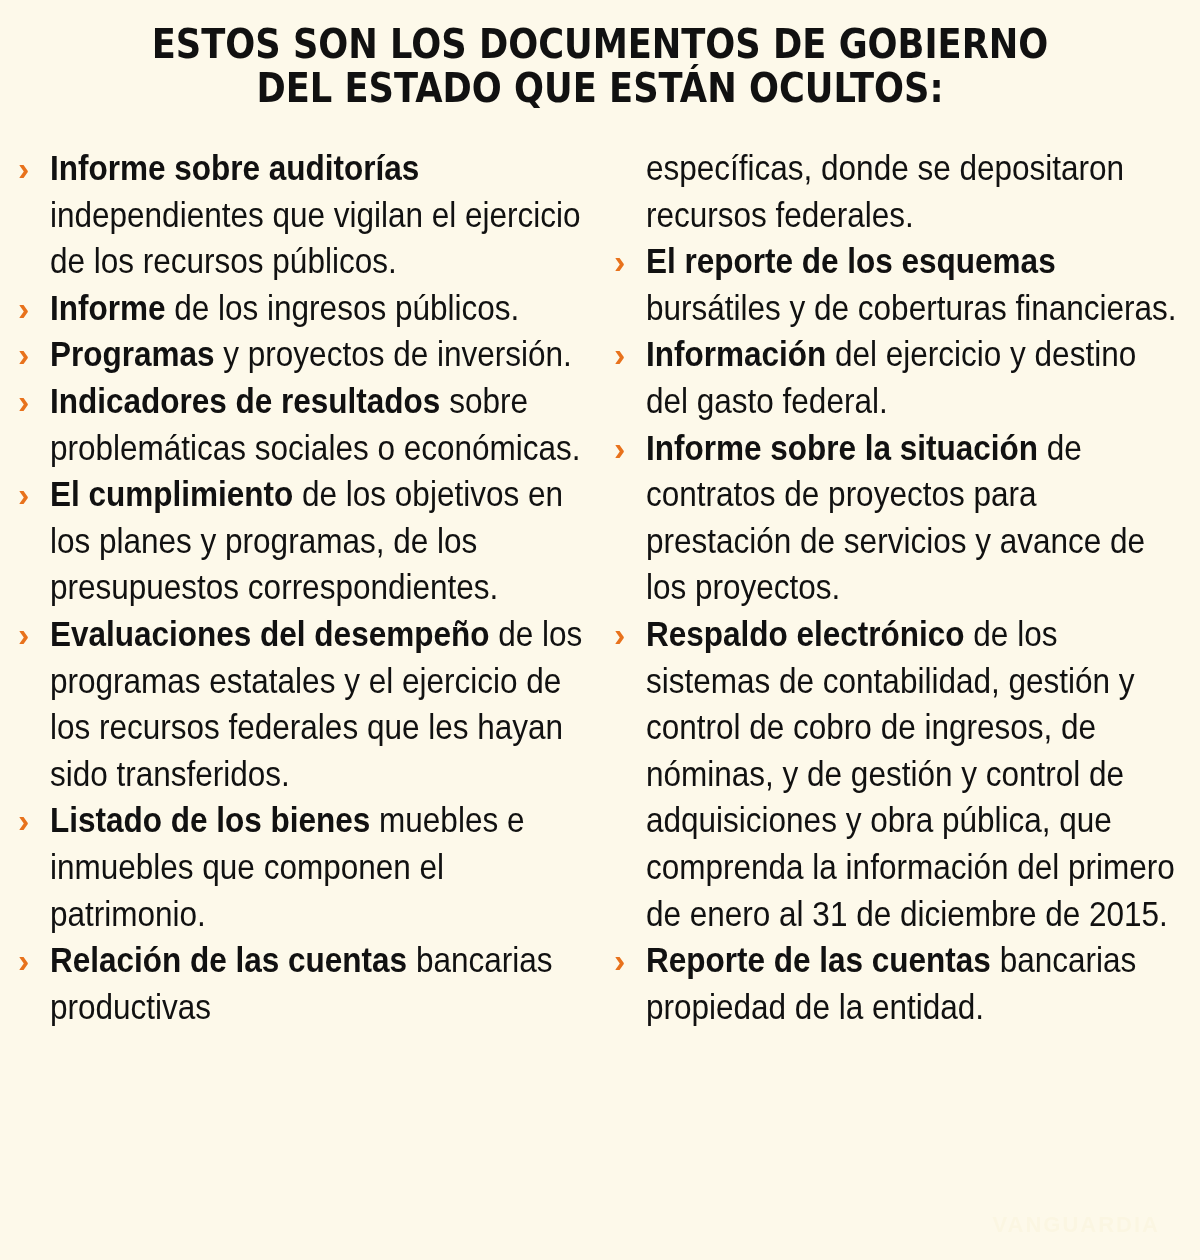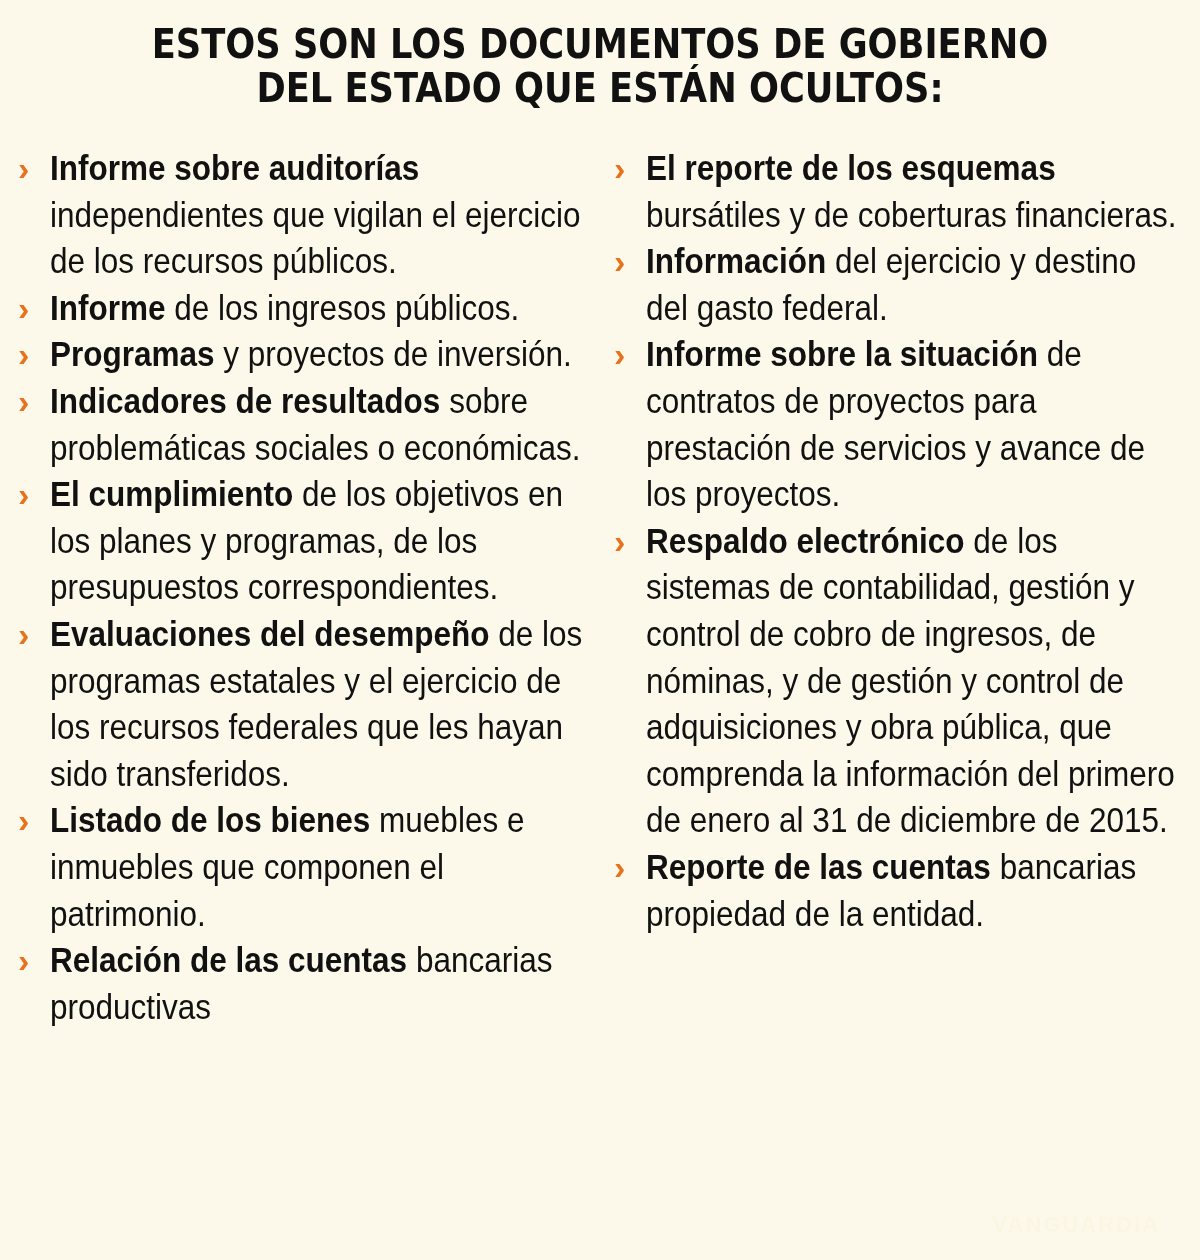--- a/index.html
+++ b/index.html
@@ -61,20 +61,21 @@
     <div class="item"><span class="bullet">›</span><span class="txt"><span class="b">Informe</span><span class="n"> de los ingresos públicos.</span></span></div>
     <div class="item"><span class="bullet">›</span><span class="txt"><span class="b">Programas</span><span class="n"> y proyectos de inversión.</span></span></div>
     <div class="item"><span class="bullet">›</span><span class="txt"><span class="b">Indicadores de resultados</span><span class="n"> sobre problemáticas sociales o económicas.</span></span></div>
     <div class="item"><span class="bullet">›</span><span class="txt"><span class="b">El cumplimiento</span><span class="n"> de los objetivos en los planes y programas, de los presupuestos correspondientes.</span></span></div>
     <div class="item"><span class="bullet">›</span><span class="txt"><span class="b">Evaluaciones del desempeño</span><span class="n"> de los programas estatales y el ejercicio de los recursos federales que les hayan sido transferidos.</span></span></div>
     <div class="item"><span class="bullet">›</span><span class="txt"><span class="b">Listado de los bienes</span><span class="n"> muebles e inmuebles que componen el patrimonio.</span></span></div>
     <div class="item"><span class="bullet">›</span><span class="txt"><span class="b">Relación de las cuentas</span><span class="n"> bancarias productivas</span></span></div>
   </div>
 
 <div class="col right">
+  <div class="cont"><span class="txt">específicas, donde se depositaron recursos federales.</span></div>
   <div id="rightCol">
       <div class="item"><span class="bullet">›</span><span class="txt"><span class="b">El reporte de los esquemas</span><span class="n"> bursátiles y de coberturas financieras.</span></span></div>
       <div class="item"><span class="bullet">›</span><span class="txt"><span class="b">Información</span><span class="n"> del ejercicio y destino del gasto federal.</span></span></div>
       <div class="item"><span class="bullet">›</span><span class="txt"><span class="b">Informe sobre la situación</span><span class="n"> de contratos de proyectos para prestación de servicios y avance de los proyectos.</span></span></div>
       <div class="item"><span class="bullet">›</span><span class="txt"><span class="b">Respaldo electrónico</span><span class="n"> de los sistemas de contabilidad, gestión y control de cobro de ingresos, de nóminas, y de gestión y control de adquisiciones y obra pública, que comprenda la información del primero de enero al 31 de diciembre de 2015.</span></span></div>
       <div class="item"><span class="bullet">›</span><span class="txt"><span class="b">Reporte de las cuentas</span><span class="n"> bancarias propiedad de la entidad.</span></span></div>
     </div>
 </div>
 
 <div class="watermark">VANGUARDIA</div>

